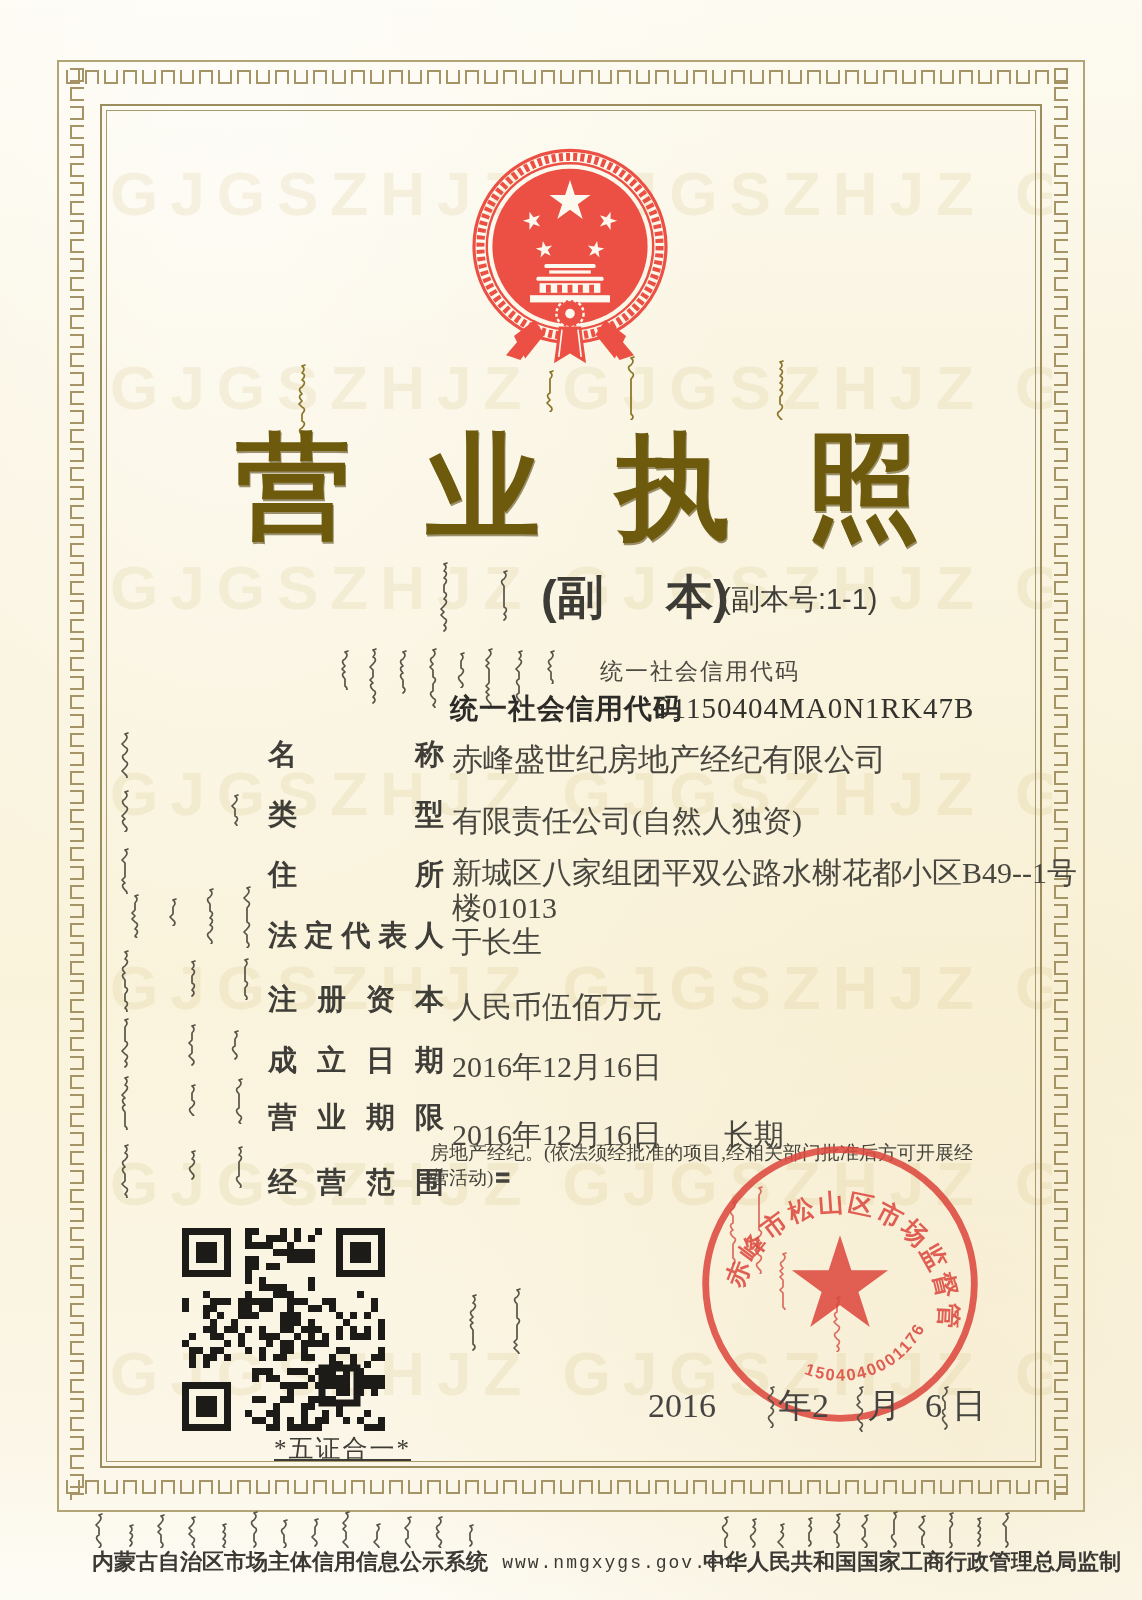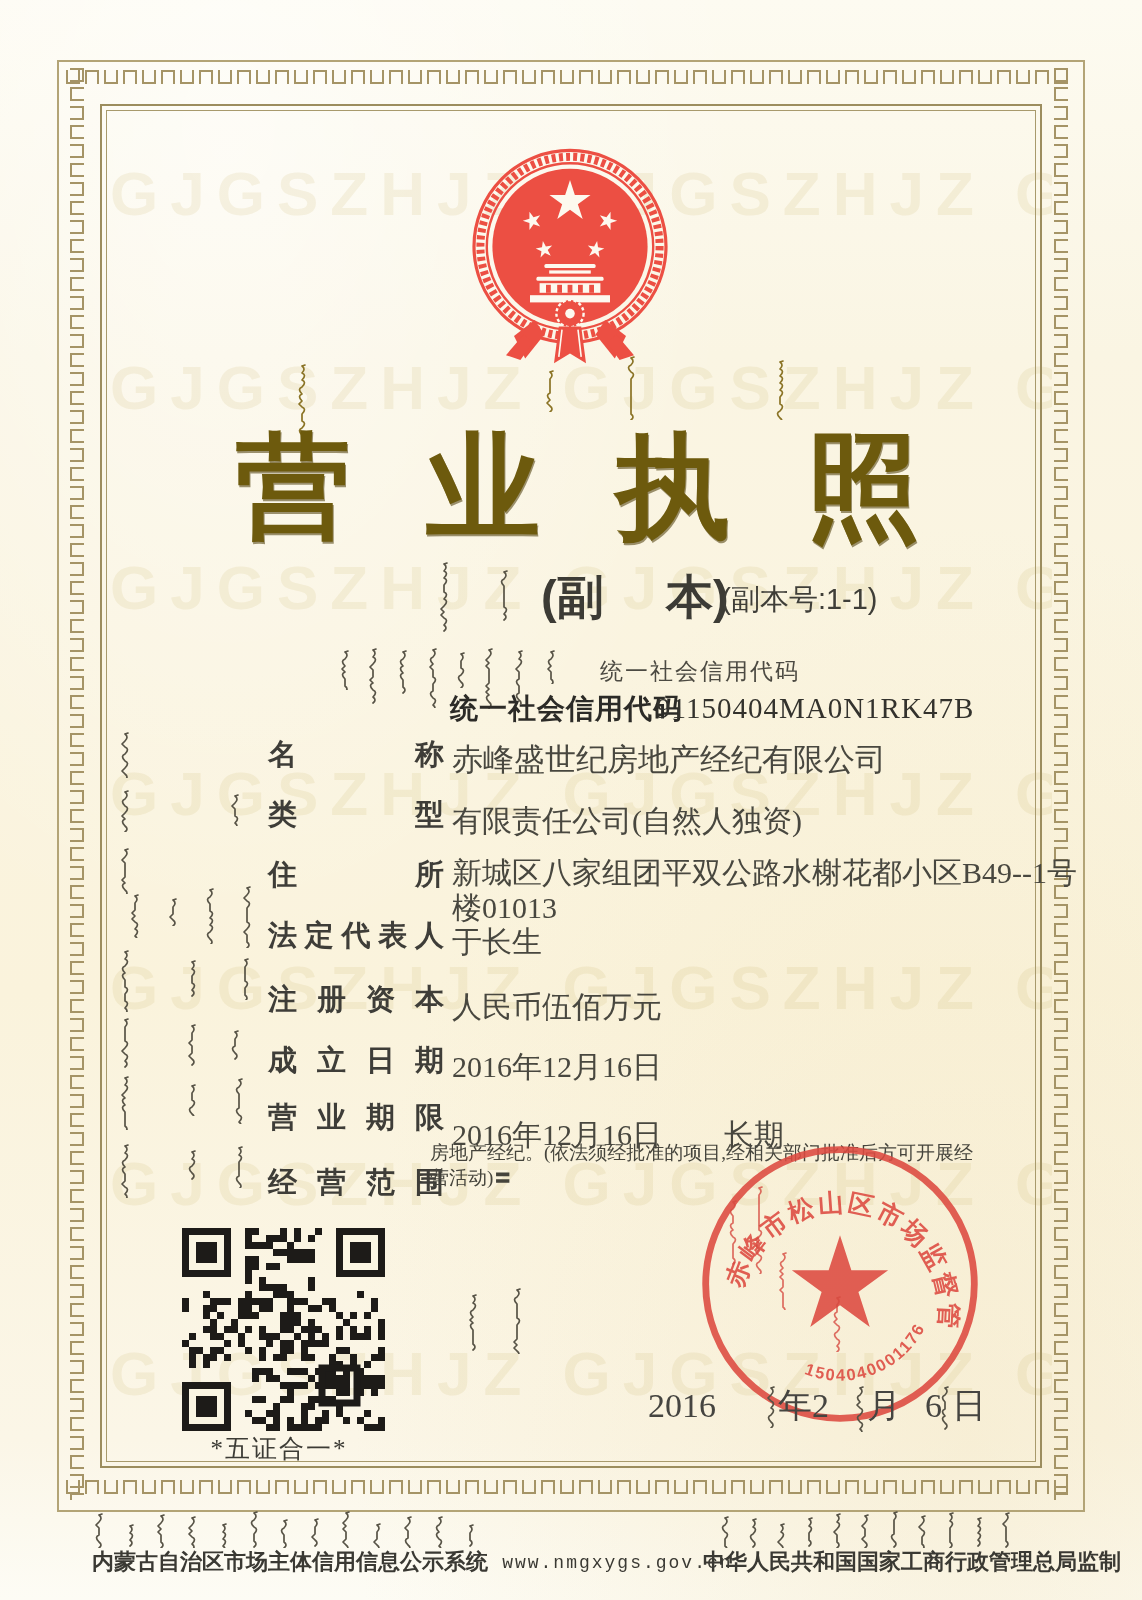--- a/index.html
+++ b/index.html
@@ -50,22 +50,22 @@
     font-family:"Liberation Serif", serif;color:#33322d;letter-spacing:1px;}
   
   .flabel{position:absolute;left:268px;width:176px;font-weight:700;font-size:29px;
     color:#3e3d38;text-align:justify;text-align-last:justify;line-height:1;}
   .fvalue{position:absolute;left:452px;font-size:30px;color:#48473f;
     font-family:"Liberation Serif", serif;line-height:1.15;white-space:nowrap;}
   .fvalue.small{font-size:19px;white-space:normal;width:545px;line-height:1.3;color:#45443c;}
   .fvalue .l2{display:block;}
   
   .qr{position:absolute;left:182px;top:1228px;width:203px;height:203px;}
-  .qr-caption{position:absolute;left:166px;top:1432px;width:226px;text-align:center;
-    font-size:25px;letter-spacing:2px;color:#3c3b35;font-family:"Liberation Serif", serif;}
+  .qr-caption{position:absolute;left:185px;top:1432px;width:226px;text-align:right;
+    font-size:25px;letter-spacing:2px;color:#3c3b35;font-family:"Liberation Serif", serif;text-decoration:underline;}
   
   .reg-label{position:absolute;left:540px;top:1296px;font-size:33px;font-weight:600;
     letter-spacing:17px;color:#434238;white-space:nowrap;}
   
   .seal{position:absolute;left:694px;top:1138px;width:292px;height:292px;opacity:.88;}
   
   .date-row{position:absolute;left:648px;top:1386px;display:flex;align-items:flex-start;
     font-family:"Liberation Serif", serif;font-size:34px;color:#454440;}
   .date-row span{line-height:1.2;}
   .date-gap1{width:48px;} .date-gap3{width:24px;}

